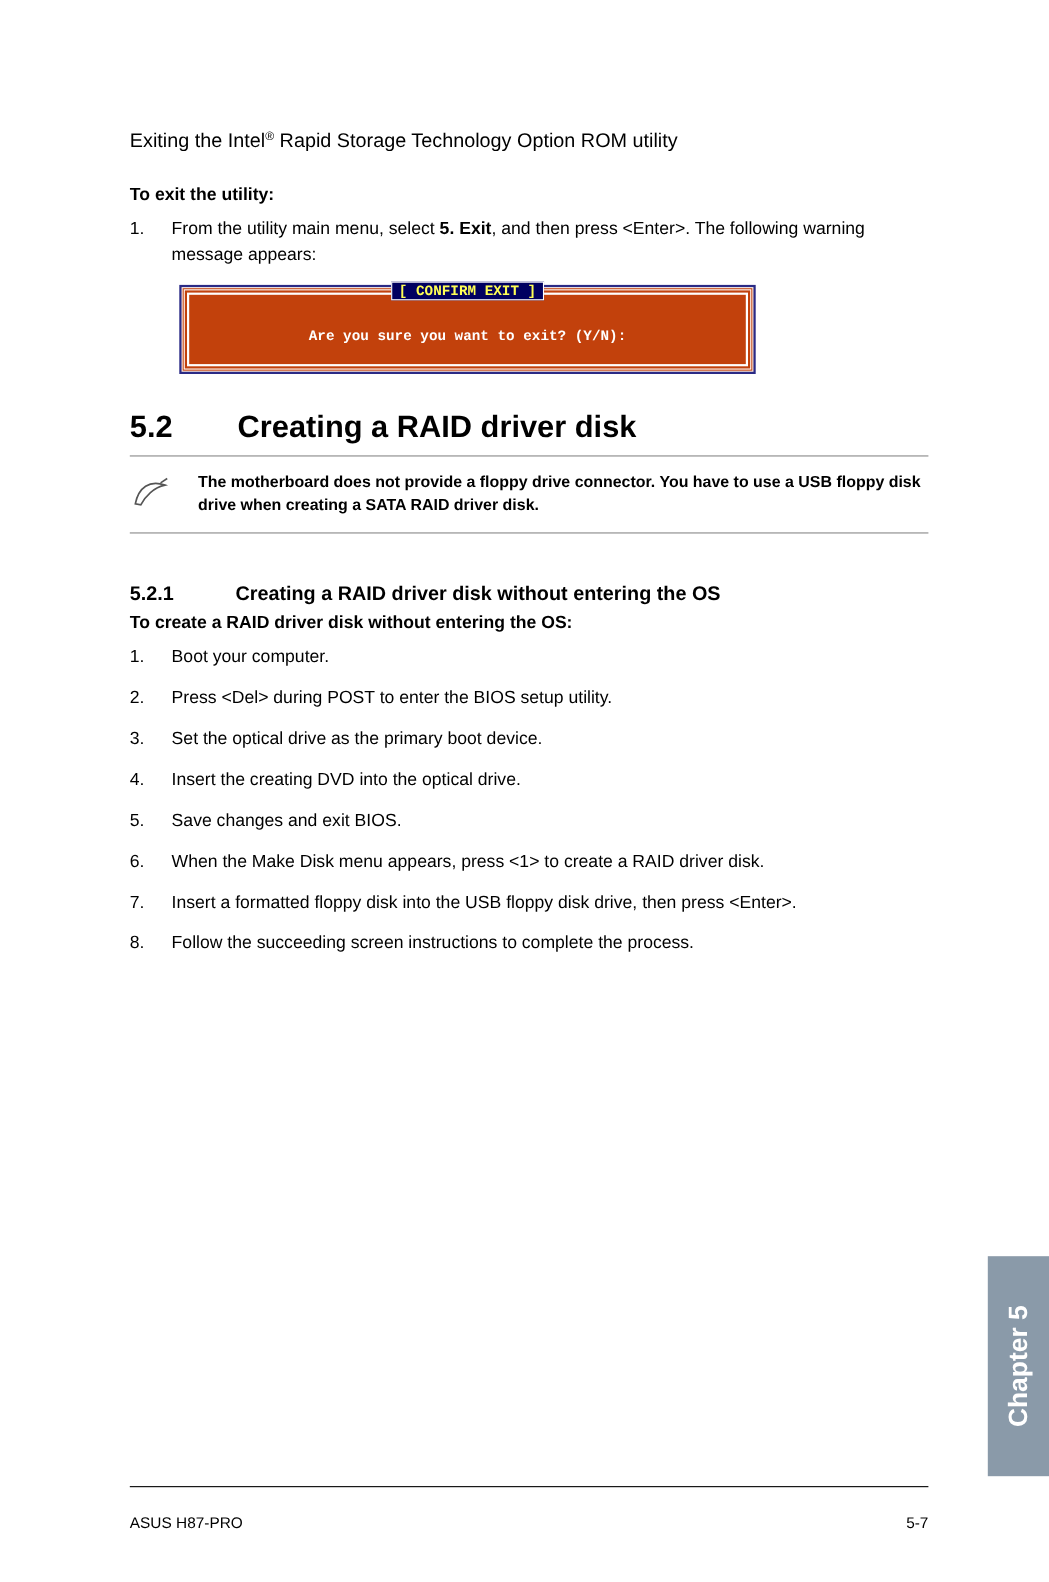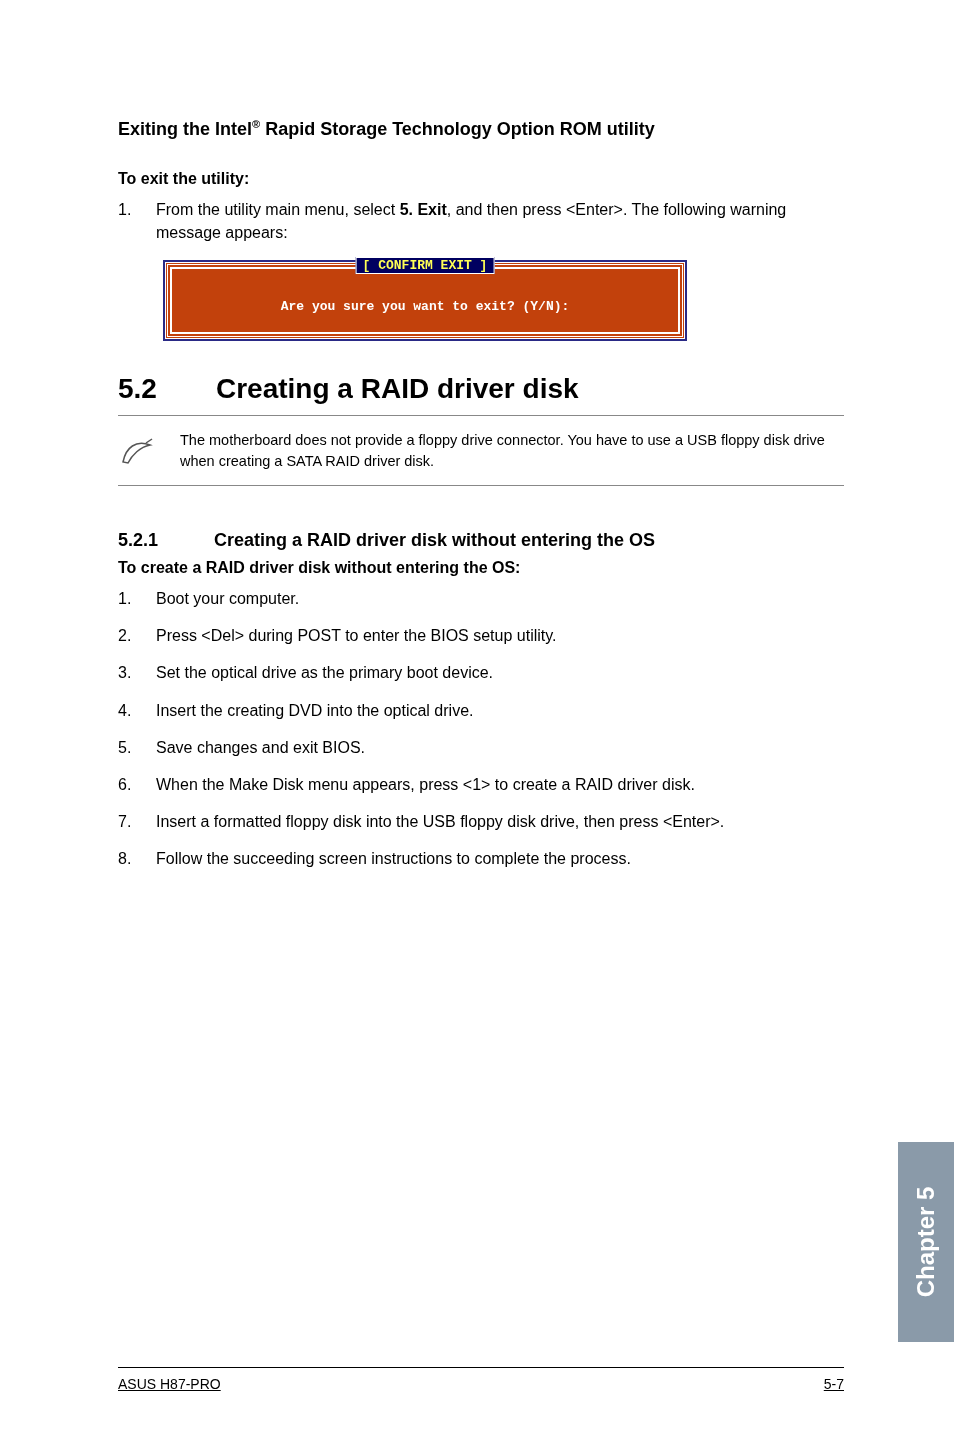--- a/index.html
+++ b/index.html
@@ -9,21 +9,21 @@
     height: 1438px;
     background: #fff;
     position: relative;
     color: #000;
   }
   .page {
     padding: 118px 110px 0 118px;
   }
   .h-section-sub {
     font-size: 18px;
-    font-weight: bold;
+    font-weight: normal;
     margin-bottom: 30px;
   }
   .h-section-sub sup { font-size: 11px; }
   .bold-para {
     font-size: 16px;
     font-weight: bold;
     margin-bottom: 10px;
   }
   .ol-row {
     display: flex;
@@ -74,25 +74,26 @@
   }
   .h1-main .num { display: inline-block; width: 98px; }
   .body-text {
     font-size: 16px;
     line-height: 1.45;
     margin-bottom: 18px;
   }
   .body-text sup { font-size: 10px; }
   .note-row {
     display: flex;
-    align-items: flex-end;
+    align-items: center;
     border-top: 1px solid #888;
     border-bottom: 1px solid #888;
     padding: 14px 0;
     margin: 6px 0 44px 0;
+    font-weight: bold;
   }
   .note-icon {
     width: 62px;
     flex: 0 0 62px;
     padding-top: 2px;
   }
   .note-text {
     font-size: 14.5px;
     line-height: 1.4;
     flex: 1;
@@ -121,25 +122,24 @@
     font-size: 24px;
     font-weight: bold;
     white-space: nowrap;
   }
   .footer {
     position: absolute;
     bottom: 46px;
     left: 118px;
     right: 110px;
     border-top: 1px solid #000;
-    padding-top: 8px;
+    padding-top: 24px;
     display: flex;
     justify-content: space-between;
     font-size: 14px;
-    text-decoration: underline;
   }
 </style>
 </head>
 <body>
 
 <div class="page">
 
   <div class="h-section-sub">
     <span>Exiting the Intel</span><sup>®</sup><span> Rapid Storage Technology Option ROM utility</span>
   </div>

